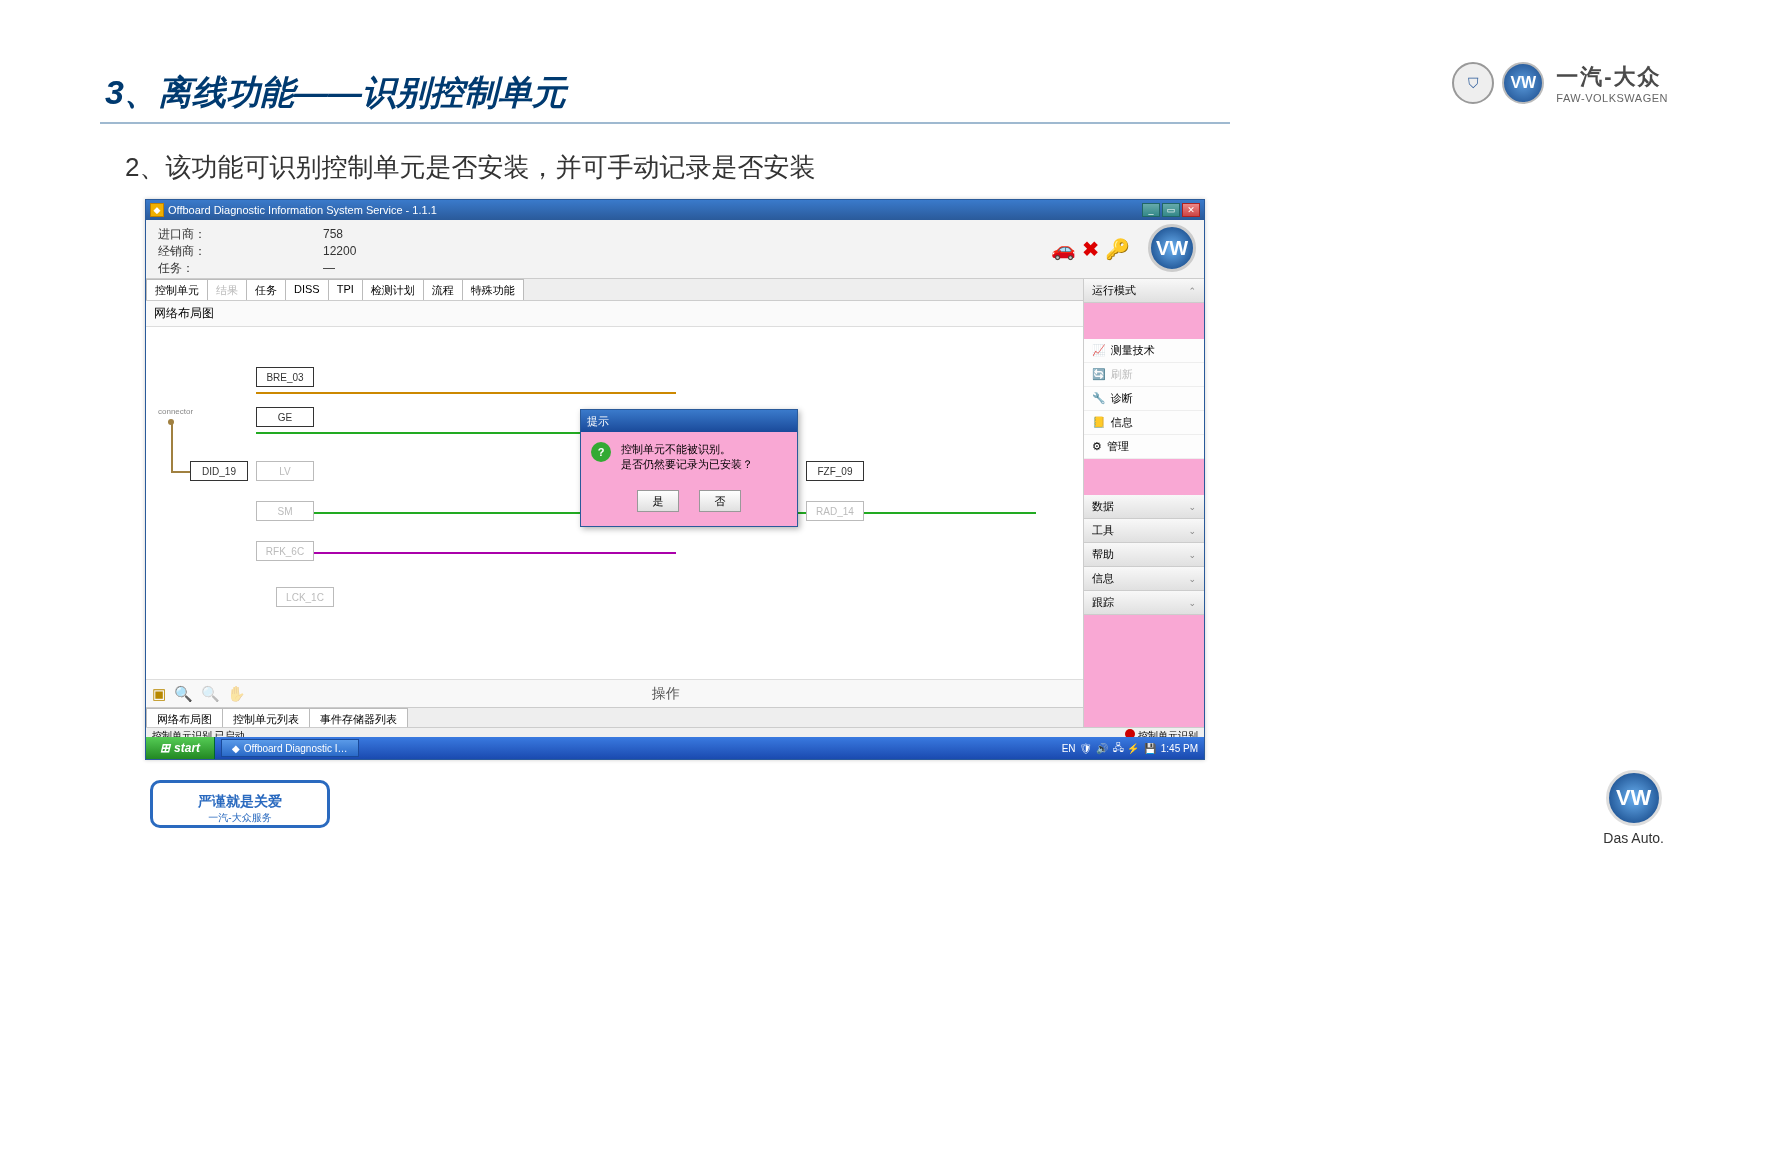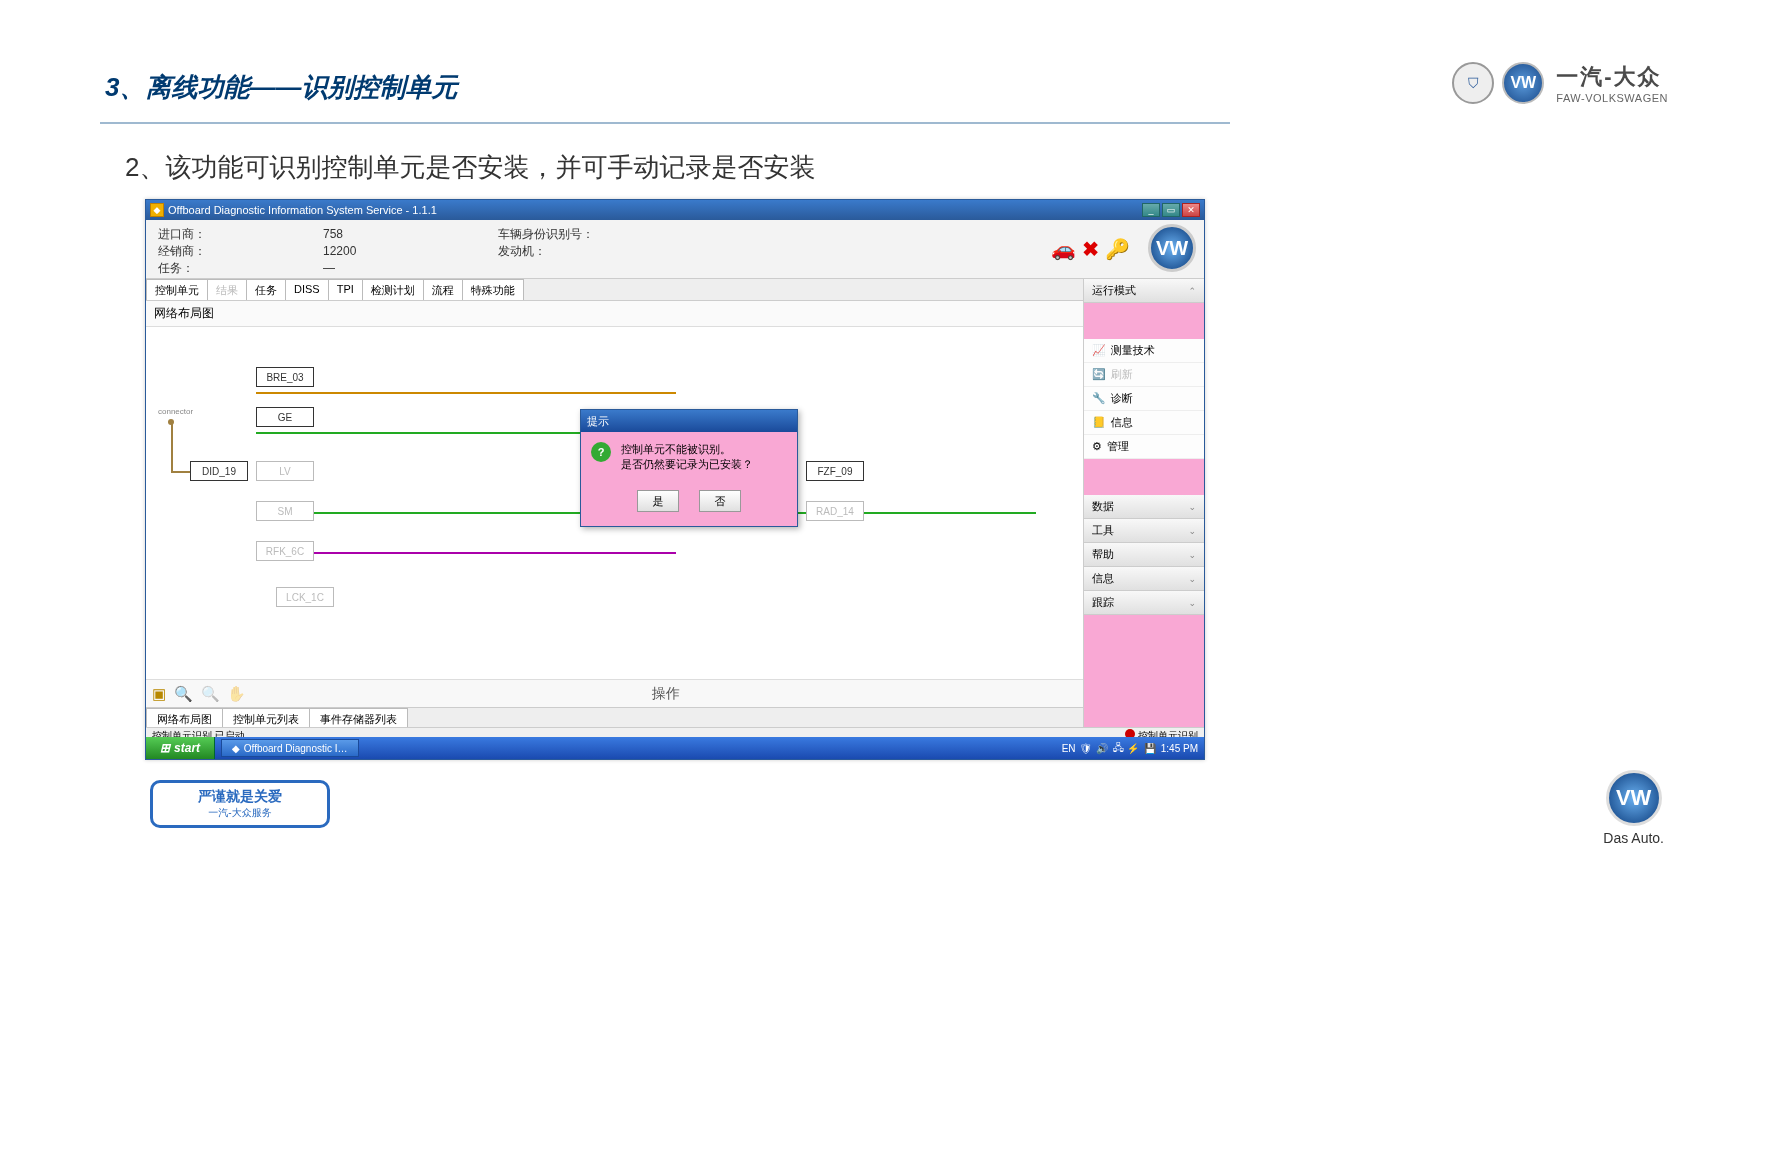--- a/index.html
+++ b/index.html
@@ -1,19 +1,19 @@
 <!DOCTYPE html>
 <html><head>
 <meta charset="utf-8">
 <style>
 * { margin: 0; padding: 0; box-sizing: border-box; font-family: "Microsoft YaHei", SimSun, Arial, sans-serif; }
 body { background: #fff; width: 1790px; height: 1166px; position: relative; }
 
 
-.slide-heading { position: absolute; left: 105px; top: 70px; font-size: 26px; font-weight: bold; color: #003a70; font-style: italic; }
+.slide-heading { position: absolute; left: 105px; top: 70px; font-size: 34px; font-weight: bold; color: #003a70; font-style: italic; }
 .slide-hr { position: absolute; left: 100px; top: 122px; width: 1130px; border: none; border-top: 2px solid #9fb9d0; }
 .slide-sub { position: absolute; left: 125px; top: 150px; font-size: 26px; color: #333; }
 
 
 .brand-top { position: absolute; right: 122px; top: 62px; display: flex; align-items: center; gap: 8px; }
 .faw-circ { width: 42px; height: 42px; border-radius: 50%; background: #eee; border: 2px solid #999; display: flex; align-items: center; justify-content: center; font-size: 14px; color: #2a5a9a; }
 .vw-circ { width: 42px; height: 42px; border-radius: 50%; background: radial-gradient(#5a9adb,#1a4a8a); border: 2px solid #bbb; display: flex; align-items: center; justify-content: center; color: #fff; font-weight: bold; font-size: 16px; }
 .brand-txt { display: flex; flex-direction: column; margin-left: 4px; }
 .brand-cn { font-size: 22px; font-weight: bold; color: #4a4a4a; letter-spacing: 2px; }
 .brand-en { font-size: 11px; color: #666; letter-spacing: 0.5px; }
@@ -92,21 +92,21 @@
 
 
 .dialog { position: absolute; left: 580px; top: 409px; width: 218px; background: #f9a8d4; border: 1px solid #2a5a9a; box-shadow: 2px 2px 6px rgba(0,0,0,.3); }
 .dlg-title { height: 22px; background: linear-gradient(#3a7acb,#1a4a9a); color: #fff; font-size: 11px; display: flex; align-items: center; padding: 0 6px; }
 .dlg-body { padding: 10px; display: flex; gap: 10px; font-size: 11px; }
 .dlg-q { width: 20px; height: 20px; border-radius: 50%; background: #3a3; color: #fff; display: flex; align-items: center; justify-content: center; font-weight: bold; flex: none; }
 .dlg-btns { display: flex; justify-content: center; gap: 20px; padding: 8px 10px 14px; }
 .dlg-btn { width: 42px; height: 22px; border: 1px solid #999; background: linear-gradient(#fff,#e0e0e0); font-size: 11px; }
 
 
-.badge-bl { position: absolute; left: 150px; top: 780px; width: 180px; height: 48px; border: 3px solid #2a6abf; border-radius: 10px; display: flex; align-items: center; justify-content: center; flex-direction: column; color: #2a6abf; font-size: 14px; font-weight: bold; background: #fff; }
+.badge-bl { position: absolute; left: 150px; top: 780px; width: 180px; height: 48px; border: 3px solid #2a6abf; border-radius: 10px; display: flex; align-items: center; justify-content: flex-end; flex-direction: column; color: #2a6abf; font-size: 14px; font-weight: bold; background: #fff; }
 .badge-bl .sub { font-size: 10px; font-weight: normal; }
 .logo-br { position: absolute; right: 126px; bottom: 320px; text-align: center; }
 .logo-br .vw-big2 { width: 56px; height: 56px; border-radius: 50%; background: radial-gradient(#6ab0f0,#0a3a7a); border: 3px solid #ddd; display: flex; align-items: center; justify-content: center; color: #fff; font-weight: bold; font-size: 22px; margin: 0 auto 4px; }
 .logo-br-txt { font-size: 14px; color: #333; }
 </style>
 </head>
 <body>
 
 <div class="slide-heading">3、离线功能——识别控制单元</div>
 <hr class="slide-hr">
@@ -135,24 +135,20 @@
   <div class="info-hdr">
     <div class="info-col c1">
       <div class="info-row">进口商：</div>
       <div class="info-row">经销商：</div>
       <div class="info-row">任务：</div>
     </div>
     <div class="info-col c2">
       <div class="info-row">758</div>
       <div class="info-row">12200</div>
       <div class="info-row">—</div>
-    </div>
-    <div class="info-col c3">
-      <div class="info-row">车辆身份识别号：</div>
-      <div class="info-row">发动机：</div>
     </div>
     <div class="status-icons">
       <span class="sicon">🚗</span>
       <span class="sicon red-x">✖</span>
       <span class="sicon">🔑</span>
     </div>
     <div class="vw-big">VW</div>
   </div>
 
   <div class="body">

